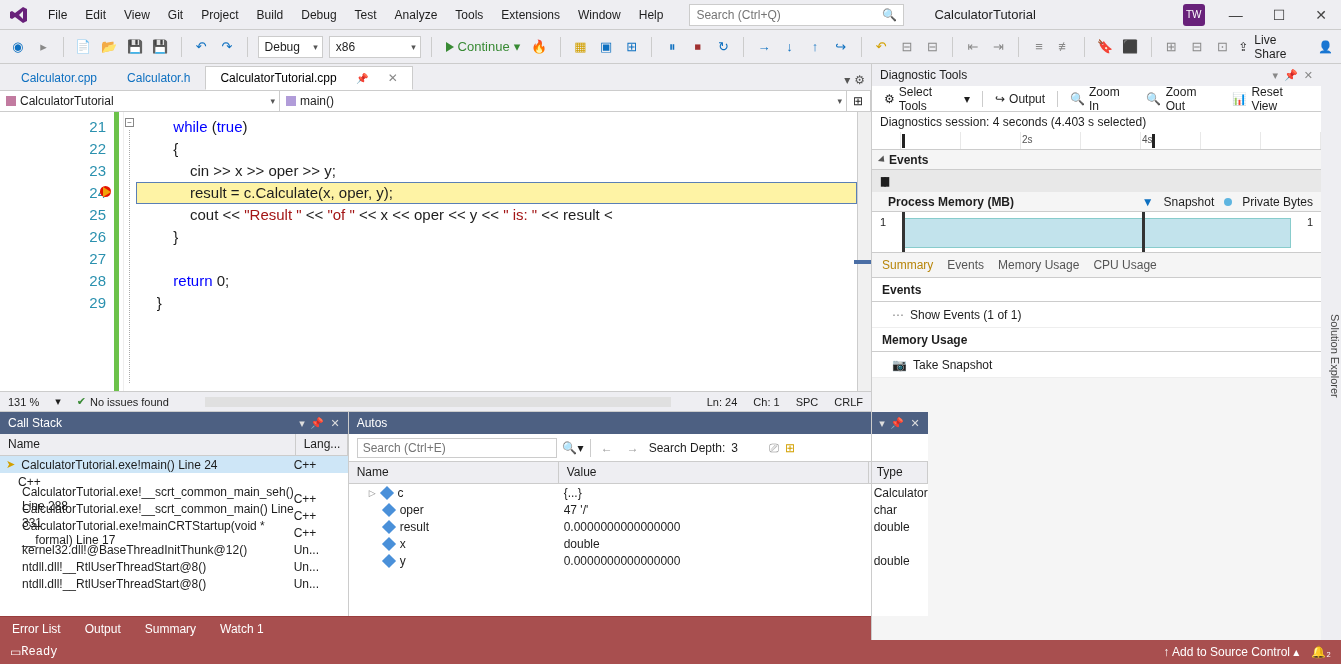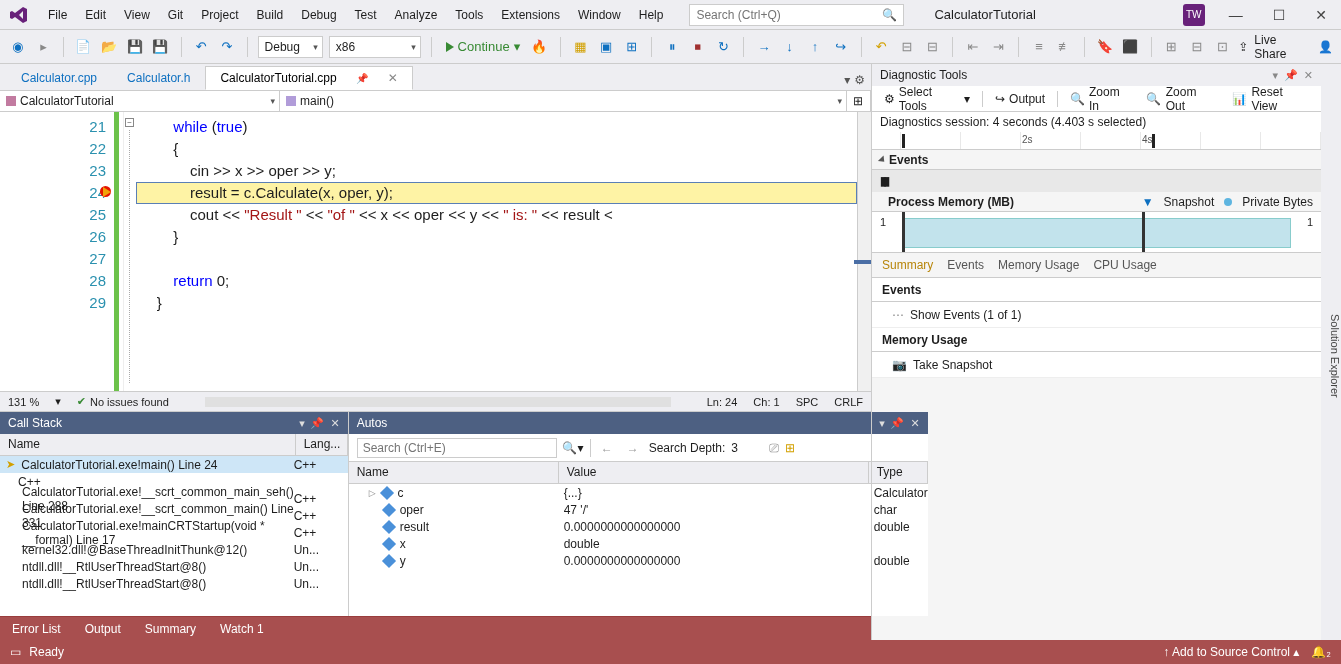--- a/index.html
+++ b/index.html
@@ -479,18 +479,18 @@
       </div>
   </div>
 
   <div class="far-right">
       <span>Solution Explorer</span>
     </div>
 </div>
 
 <div class="statusbar">
   <span class="sb-ico">▭</span>
-  <span style="margin-left:8px;">Ready</span>
+  <span style="font-family:Liberation Mono, monospace;">Ready</span>
   <div class="right">
     <span>↑ <span>Add to Source Control</span> ▴</span>
     <span>🔔₂</span>
   </div>
 </div>
 
 </body></html>

